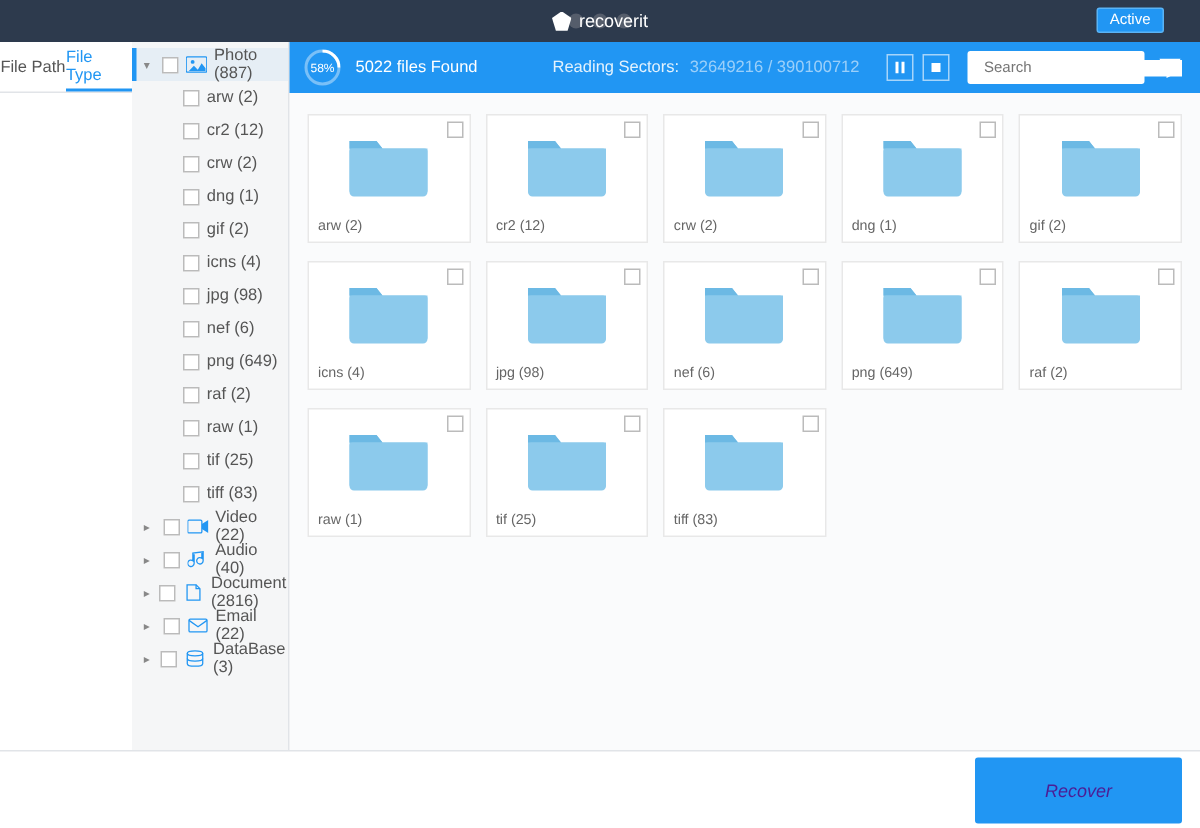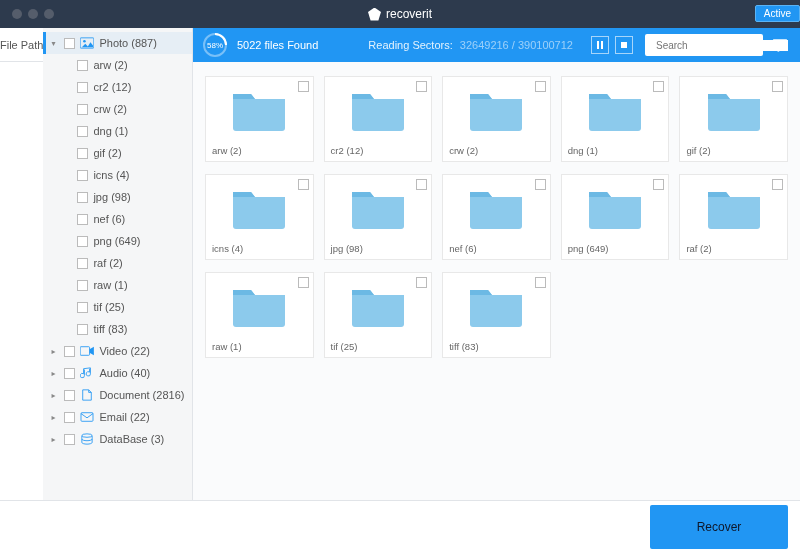--- a/index.html
+++ b/index.html
@@ -1,22 +1,22 @@
 <!DOCTYPE html>
 <html><head>
 <meta charset="utf-8">
 <style>
 * { margin: 0; padding: 0; box-sizing: border-box; font-family: -apple-system, BlinkMacSystemFont, "Segoe UI", Arial, sans-serif; }
 body { background: #fff; width: 800px; height: 552px; overflow: hidden; position: relative; }
-.titlebar { height: 28px; background: #2d3a4d; display: flex; align-items: center; padding: 0 12px; position: relative; }
+.titlebar { height: 28px; background: #2d3a4d; display: flex; align-items: center; padding: 0 12px; position: relative; justify-content: center; }
 .traffic-lights { display: flex; gap: 6px; }
 .traffic-light { width: 10px; height: 10px; border-radius: 50%; background: #555d6b; }
 .brand { position: absolute; left: 50%; transform: translateX(-50%); color: #fff; font-size: 12px; font-weight: 500; display: flex; align-items: center; gap: 5px; }
 .brand-icon { width: 13px; height: 13px; background: #fff; clip-path: polygon(50% 0, 100% 35%, 80% 100%, 20% 100%, 0 35%); }
-.active-badge { position: absolute; right: 0; top: 5px; background: #2196f3; color: #fff; font-size: 10px; padding: 2px 8px; border-radius: 2px; border: 1px solid #5ab3f5; }
+.active-badge { position: absolute; right: 24px; top: 5px; background: #2196f3; color: #fff; font-size: 10px; padding: 2px 8px; border-radius: 2px; border: 1px solid #5ab3f5; }
 
 .statusbar { height: 34px; background: #2196f3; display: flex; align-items: center; color: #fff; font-size: 11px; position: relative; margin-left: 193px; }
 .progress-circle { width: 24px; height: 24px; border: 2px solid rgba(255,255,255,0.4); border-radius: 50%; display: flex; align-items: center; justify-content: center; font-size: 8px; margin-left: 10px; position: relative; }
 .progress-circle::before { content: ''; position: absolute; inset: -2px; border: 2px solid #fff; border-radius: 50%; clip-path: polygon(50% 0, 100% 0, 100% 50%, 50% 50%); }
 .files-found { margin-left: 10px; }
 .reading-sectors { margin-left: 50px; color: #e3f2fd; }
 .sector-nums { color: rgba(255,255,255,0.55); margin-left: 4px; }
 .ctrl-btns { display: flex; gap: 6px; margin-left: 18px; }
 .ctrl-btn { width: 18px; height: 18px; border: 1px solid rgba(255,255,255,0.6); display: flex; align-items: center; justify-content: center; font-size: 9px; cursor: pointer; }
 .searchbox { background: #fff; height: 22px; width: 118px; margin-left: 12px; border-radius: 2px; display: flex; align-items: center; padding: 0 6px; gap: 5px; }
@@ -48,21 +48,21 @@
 .folder-icon-wrap { flex: 1; display: flex; align-items: center; justify-content: center; }
 .folder-svg { width: 56px; height: 44px; }
 .folder-label { font-size: 9.5px; color: #666; padding: 3px 6px 5px; border-top: 0; }
 .content-footer { height: 26px; border-top: 1px solid #e1e4e8; background: #fff; display: flex; align-items: center; padding: 0 12px; font-size: 10px; color: #999; }
 .view-toggles { margin-left: auto; display: flex; gap: 8px; }
 .view-toggle { width: 14px; height: 14px; cursor: pointer; opacity: 0.5; }
 .view-toggle.active { opacity: 0.9; }
 
 .bottombar { height: 52px; background: #fff; border-top: 1px solid #e1e4e8; display: flex; align-items: center; padding: 0 12px; gap: 12px; }
 .back-btn { width: 168px; height: 34px; border: 1px solid #ccc; background: #fff; font-size: 12px; color: #333; cursor: pointer; border-radius: 2px; }
-.recover-btn { width: 138px; height: 44px; background: #2196f3; color: #0f172a; border: none; font-size: 12px; cursor: pointer; border-radius: 2px; margin-left: auto; }
+.recover-btn { width: 138px; height: 44px; background: #2196f3; color: #4c1d95; border: none; font-size: 12px; cursor: pointer; border-radius: 2px; margin-left: auto; font-style: italic; }
 
 svg { display: block; }
 </style>
 </head>
 <body>
 
 <div class="titlebar">
   <div class="traffic-lights">
     <div class="traffic-light"></div>
     <div class="traffic-light"></div>
@@ -72,20 +72,21 @@
     <div class="brand-icon"></div>
     <span>recoverit</span>
   </div>
   <div class="active-badge">Active</div>
 </div>
 
 <div class="main">
   <div class="sidebar">
     <div class="tabs">
       <div class="tab">File Path</div>
+      <div class="tab active">File Type</div>
     </div>
     <div class="tree" id="tree">
         <div class="tree-row selected">
           <span class="caret">▾</span>
     <span class="chk"></span>
     <svg class="cat-icon" viewBox="0 0 16 14">
             <rect x="0" y="1" width="16" height="12" rx="1" fill="none" stroke="#2196f3"></rect>
             <circle cx="5" cy="5" r="1.5" fill="#2196f3"></circle>
             <path d="M2 12l4-4 3 3 3-5 3 4v2H2z" fill="#2196f3"></path>
           </svg>

